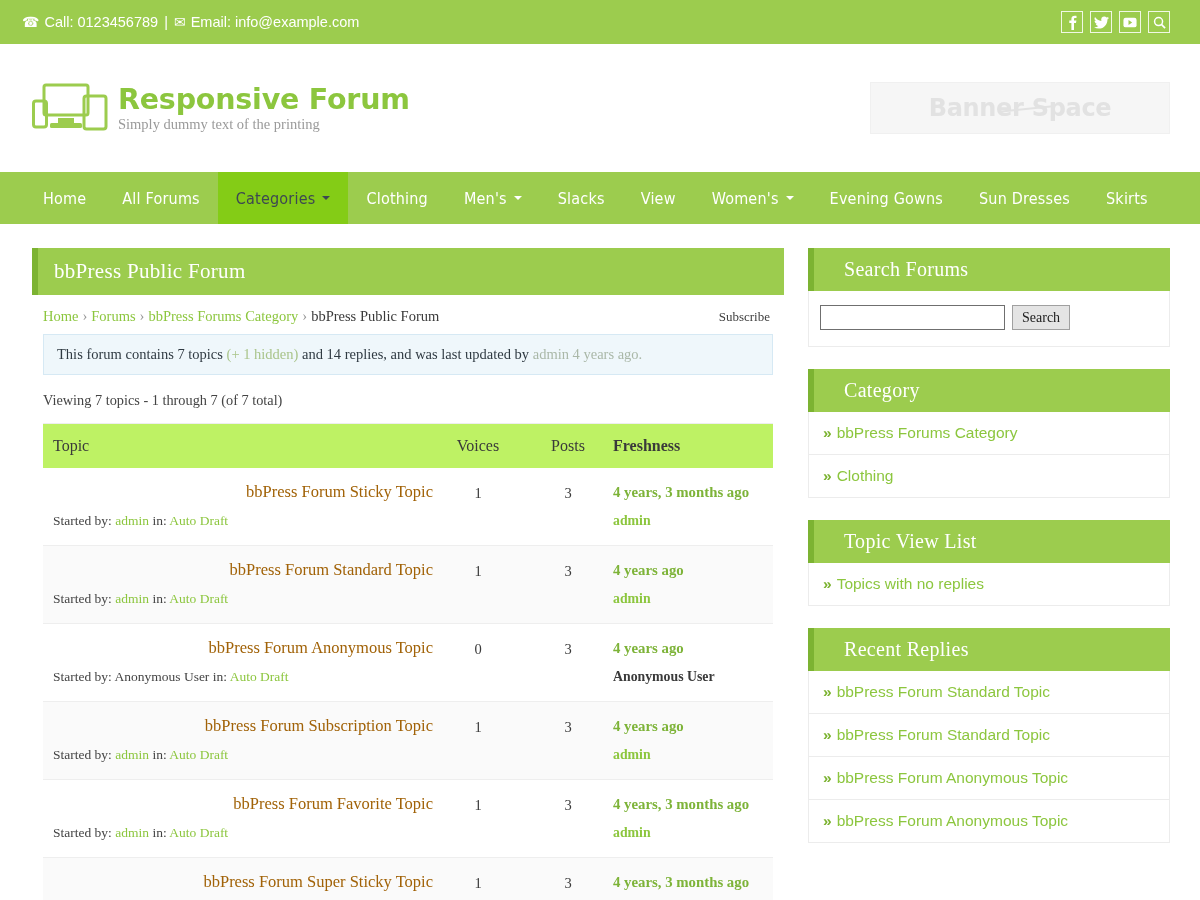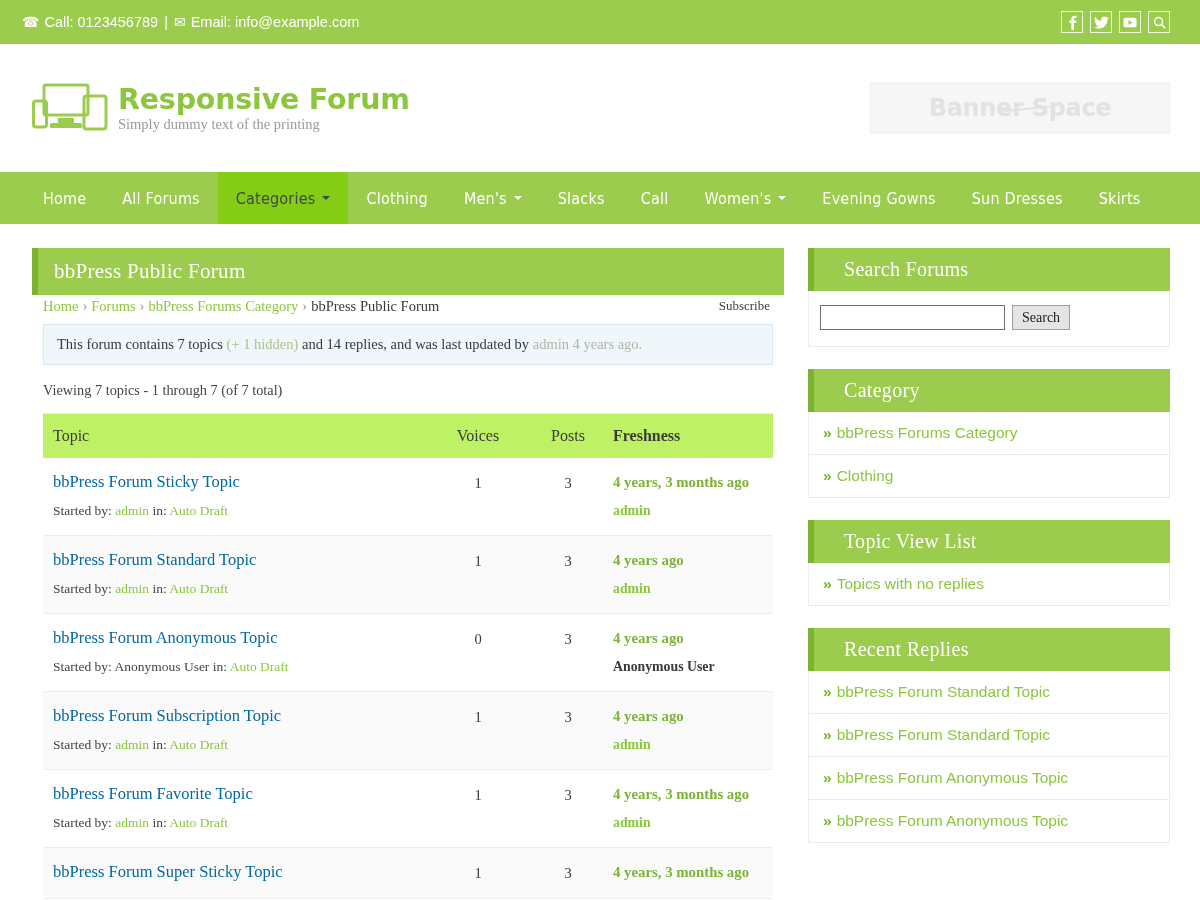--- a/index.html
+++ b/index.html
@@ -146,22 +146,22 @@
     letter-spacing: 0.3px;
   }
   .panel-head.small {
     font-size: 20px;
     padding: 10px 0 10px 30px;
   }
 
   
   .forum-body { background: #ffffff; }
   .crumbrow {
-    display: flex; align-items: flex-start;
-    padding: 3px 14px 9px 11px;
+    display: flex; align-items: center;
+    padding: 13px 14px 9px 11px;
     font-family: "Liberation Serif", serif;
     font-size: 14.5px;
     color: #444444;
   }
   .crumbrow a { color: #8cc63e; text-decoration: none; cursor: pointer; }
   .crumb-sep { color: #999999; margin: 0 4px; }
   .crumb-current { color: #3a3a3a; }
   .subscribe { margin-left: auto; color: #404040; font-size: 13px; cursor: pointer; }
 
   .notice {
@@ -200,24 +200,25 @@
 
   .t-row {
     display: flex;
     border-bottom: 1px solid #eeeeee;
     padding: 14px 0 16px 0;
     background: #ffffff;
     font-family: "Liberation Serif", serif;
   }
   .t-row.alt { background: #fafafa; }
   .topic-title {
-    color: #0369a1;
+    color: #a16207;
     font-size: 16.5px;
     cursor: pointer;
     display: block;
+    text-align: right;
   }
   .started {
     margin-top: 11px;
     font-size: 13.5px;
     color: #444444;
   }
   .started .lnk { color: #8cc63e; cursor: pointer; }
   .num {
     font-size: 14.5px;
     color: #3a3a3a;
@@ -342,21 +343,21 @@
       <span>Clothing</span>
     </div>
     <div class="nav-item">
       <span>Men's</span>
       <span class="caret"></span>
     </div>
     <div class="nav-item">
       <span>Slacks</span>
     </div>
     <div class="nav-item">
-      <span>Call</span>
+      <span>View</span>
     </div>
     <div class="nav-item">
       <span>Women's</span>
       <span class="caret"></span>
     </div>
     <div class="nav-item">
       <span>Evening Gowns</span>
     </div>
     <div class="nav-item">
       <span>Sun Dresses</span>

